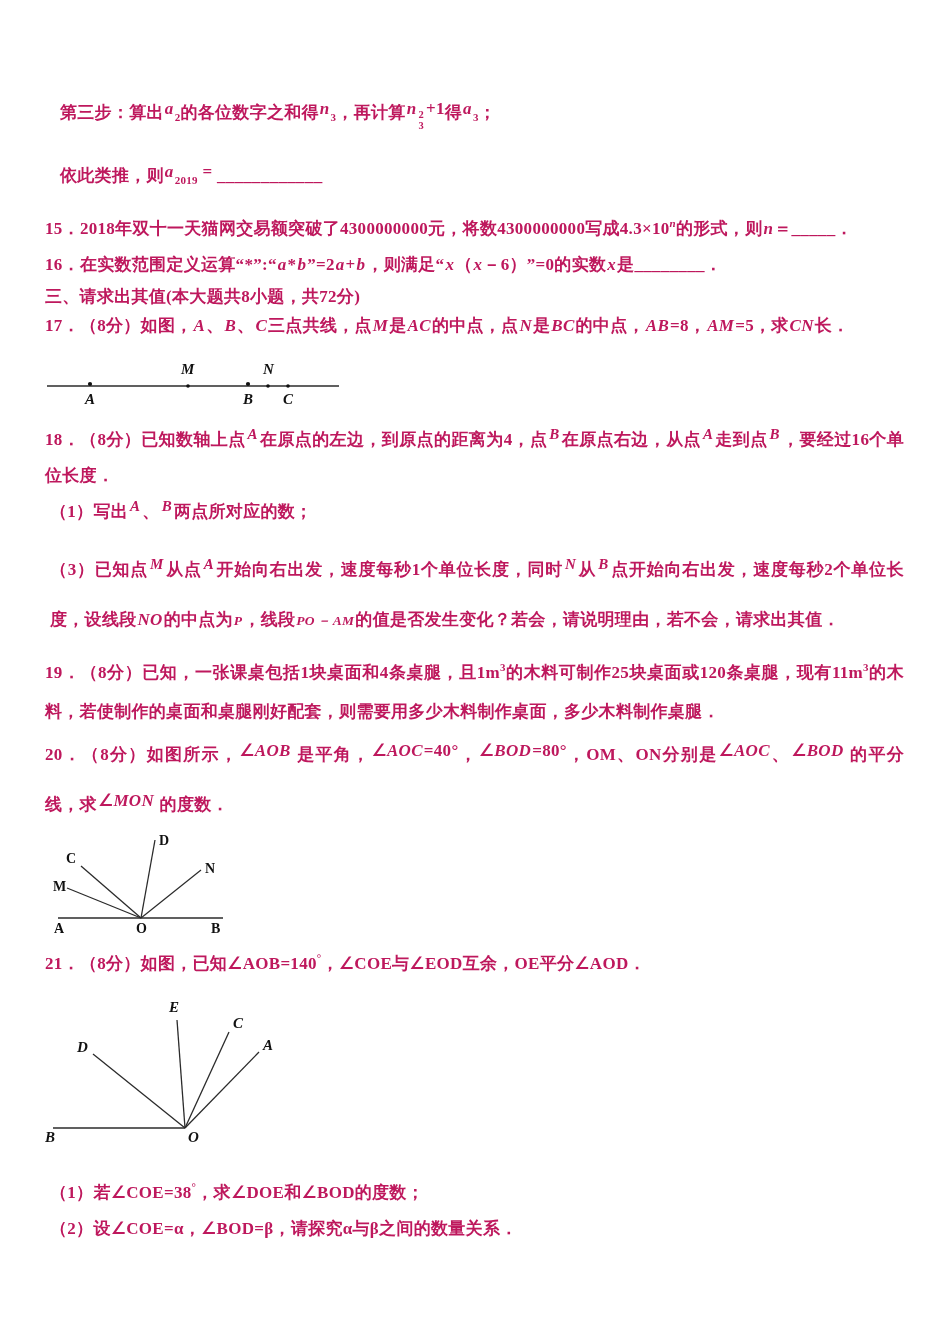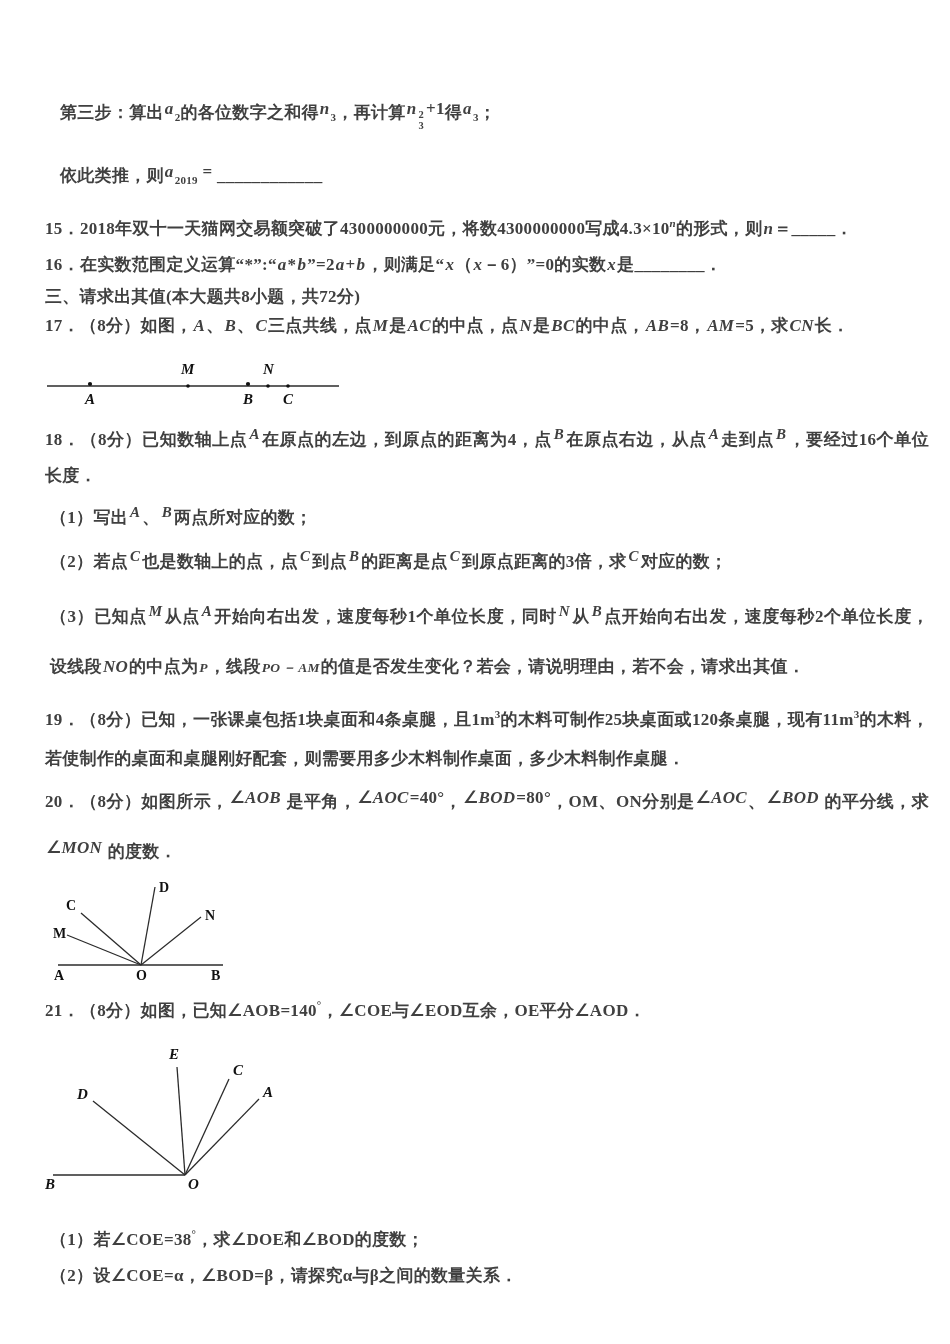--- a/index.html
+++ b/index.html
@@ -1,23 +1,23 @@
 <!DOCTYPE html>
 <html><head>
 <meta charset="utf-8">
 <style>
   *{box-sizing:border-box;}
   html,body{margin:0;padding:0;background:#ffffff;}
   .page{
     position:relative;
     width:950px;height:1344px;
     background:#fff;
-    padding:100px 21px 0 45px;
+    padding:100px 46px 0 45px;
     font-family:"Liberation Serif","DejaVu Sans",serif;
-    color:#404040;font-size:17px;overflow:hidden;
+    color:#be185d;font-size:17px;overflow:hidden;
   }
   .para{margin:0;text-align:justify;line-height:26px;font-weight:bold;letter-spacing:0.3px;}
   
   .t{font-weight:bold;}
   .m{font-style:italic;font-weight:bold;position:relative;top:-4px;padding:0 1px;}
   .mu{font-weight:bold;position:relative;top:-4px;}
   .mi{font-style:italic;font-weight:bold;padding:0 1px;}
   .mr{font-style:italic;font-weight:bold;font-size:15px;position:relative;top:-6px;padding:0 2px;}
   .msc{font-style:italic;font-weight:bold;font-size:13.5px;padding:0 1px;}
   .sb{font-size:11px;position:relative;top:3px;font-weight:bold;}
@@ -25,21 +25,21 @@
   .spi{font-size:11px;position:relative;top:-7px;font-style:italic;font-weight:bold;}
   .stack{display:inline-flex;flex-direction:column;align-items:flex-start;line-height:1;font-size:10.5px;font-weight:bold;position:relative;top:-3px;margin:0 2px 0 1px;vertical-align:-3px;}
   
   .p-step3{padding-left:15px;}
   .p-yici{margin-top:29px;padding-left:15px;}
   .p-q15{margin-top:26px;}
   .p-q16{margin-top:9px;}
   .p-sec3{margin-top:6px;}
   .p-q17{margin-top:3px;}
   .p-q18{margin-top:10px;line-height:36px;}
-  .p-q18-1{margin-top:10px;line-height:28px;padding-left:5px;}
+  .p-q18-1{line-height:35px;padding-left:5px;}
   .p-q18-2{margin-top:15px;line-height:30px;padding-left:5px;}
   .p-q18-3{margin-top:15px;line-height:50px;padding-left:5px;}
   .p-q19{margin-top:8px;line-height:37px;}
   .p-q20{margin-top:0;line-height:50px;}
   .p-q21{margin-top:8px;line-height:30px;}
   .p-q21-1{margin-top:28px;line-height:30px;padding-left:5px;}
   .p-q21-2{margin-top:5px;line-height:30px;padding-left:5px;}
   
   .fig{display:block;}
   .fig1{margin:20px 0 0 0;}
@@ -82,21 +82,20 @@
       <text x="136" y="15" class="dl1">M</text>
       <text x="218" y="15" class="dl1">N</text>
       <text x="40" y="45" class="dl1">A</text>
       <text x="198" y="45" class="dl1">B</text>
       <text x="238" y="45" class="dl1">C</text>
     </svg>
   </div>
 
   <p class="para p-q18"><span class="t">18．（8分）已知数轴上点</span><span class="mr">A</span><span class="t">在原点的左边，到原点的距离为4，点</span><span class="mr">B</span><span class="t">在原点右边，从点</span><span class="mr">A</span><span class="t">走到点</span><span class="mr">B</span><span class="t">，要经过16个单位长度．</span></p>
   <p class="para p-q18-1"><span class="t">（1）写出</span><span class="mr">A</span><span class="t">、</span><span class="mr">B</span><span class="t">两点所对应的数；</span></p>
-  <p class="para p-q18-2"><span class="t">（2）若点</span><span class="mr">C</span><span class="t">也是数轴上的点，点</span><span class="mr">C</span><span class="t">到点</span><span class="mr">B</span><span class="t">的距离是点</span><span class="mr">C</span><span class="t">到原点距离的3倍，求</span><span class="mr">C</span><span class="t">对应的数；</span></p>
   <p class="para p-q18-3"><span class="t">（3）已知点</span><span class="mr">M</span><span class="t">从点</span><span class="mr">A</span><span class="t">开始向右出发，速度每秒1个单位长度，同时</span><span class="mr">N</span><span class="t">从</span><span class="mr">B</span><span class="t">点开始向右出发，速度每秒2个单位长度，设线段</span><span class="mi">NO</span><span class="t">的中点为</span><span class="msc">P</span><span class="t">，线段</span><span class="msc">PO</span><span class="msc">－</span><span class="msc">AM</span><span class="t">的值是否发生变化？若会，请说明理由，若不会，请求出其值．</span></p>
 
   <p class="para p-q19"><span class="t">19．（8分）已知，一张课桌包括1块桌面和4条桌腿，且1m</span><span class="sp">3</span><span class="t">的木料可制作25块桌面或120条桌腿，现有11m</span><span class="sp">3</span><span class="t">的木料，若使制作的桌面和桌腿刚好配套，则需要用多少木料制作桌面，多少木料制作桌腿．</span></p>
 
   <p class="para p-q20"><span class="t">20．（8分）如图所示，</span><span class="m">∠AOB</span><span class="t"> 是平角，</span><span class="m">∠AOC</span><span class="mu">=40°</span><span class="t">，</span><span class="m">∠BOD</span><span class="mu">=80°</span><span class="t">，</span><span class="t">OM</span><span class="t">、</span><span class="t">ON</span><span class="t">分别是</span><span class="m">∠AOC</span><span class="t">、</span><span class="m">∠BOD</span><span class="t"> 的平分线，求</span><span class="m">∠MON</span><span class="t"> 的度数．</span></p>
 
   <div class="fig fig2">
     <svg width="225" height="102" viewBox="0 0 225 102">
       <line x1="5" y1="84" x2="170" y2="84"></line>
       <line x1="88" y1="84" x2="14" y2="54"></line>

